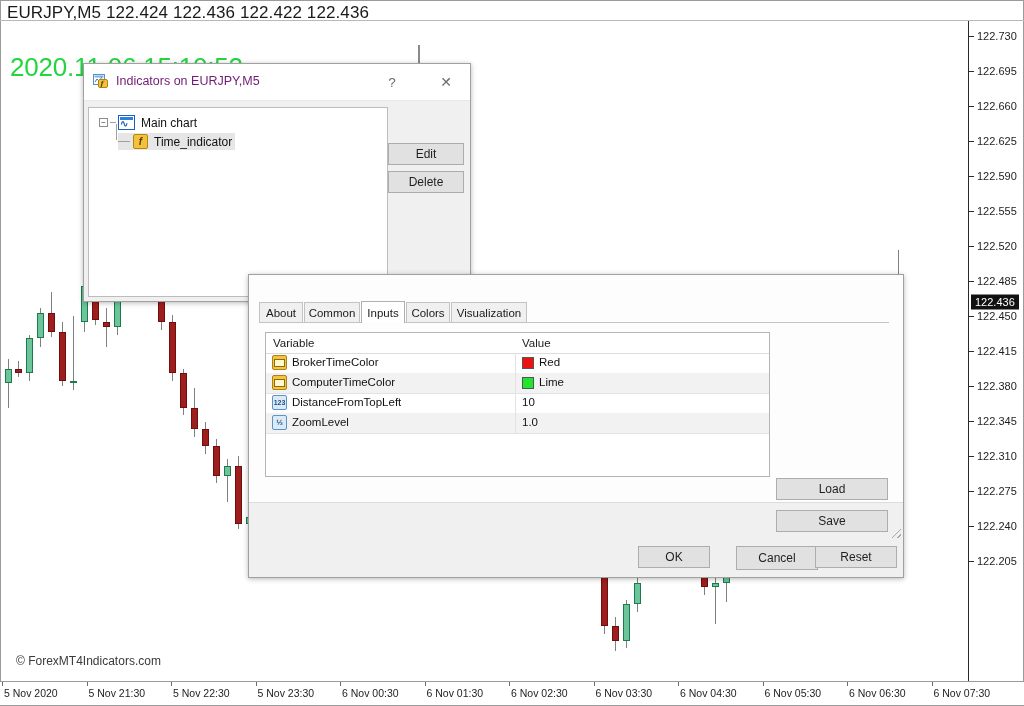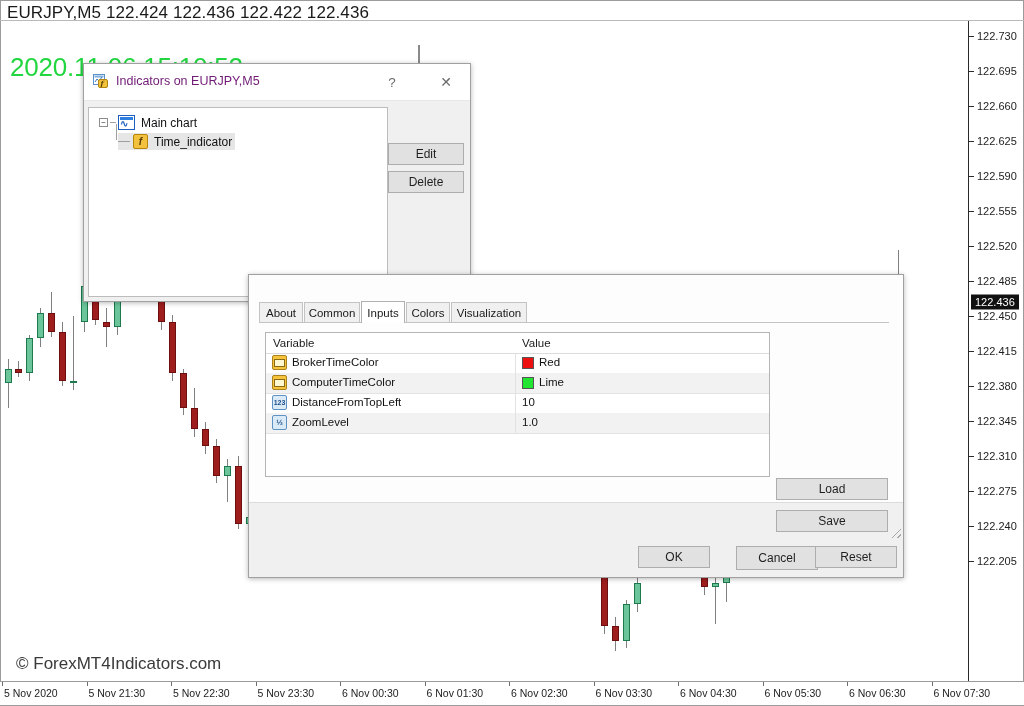--- a/index.html
+++ b/index.html
@@ -32,21 +32,21 @@
 
   .time-axis{position:absolute;left:0;top:681px;width:1024px;height:24px;background:#fff;border-top:1px solid #9b9b9b;box-sizing:border-box;}
   .time-label{position:absolute;top:5px;font-size:10.5px;color:#1d1d1d;white-space:nowrap;}
   .time-tick{position:absolute;top:0px;width:1px;height:4px;background:#6d6d6d;}
 
   .big-time{position:absolute;font-size:26px;font-weight:400;white-space:nowrap;letter-spacing:-0.2px;
     font-family:"Liberation Sans", sans-serif;}
   .big-time.broker{left:10px;top:27px;color:#e01b1b;}
   .big-time.computer{left:10px;top:52px;color:#22d640;}
 
-  .copyright{position:absolute;left:16px;top:654px;font-size:17px;color:#3a3a3a;}
+  .copyright{position:absolute;left:16px;top:654px;font-size:12px;color:#3a3a3a;}
   .watermark{
     position:absolute;left:876px;top:652px;font-size:35px;color:#b9b9b9;font-weight:bold;
     font-family:"DejaVu Sans", sans-serif;letter-spacing:-1px;line-height:1;
   }
   .cursor-vline{position:absolute;left:417px;top:24px;width:2px;height:44px;background:#8a8a8a;}
 
   
   .candle{position:absolute;}
   .candle .wick{position:absolute;width:1px;background:#808080;left:50%;margin-left:-0.5px;}
   .candle .body{position:absolute;left:0;width:100%;box-sizing:border-box;}

